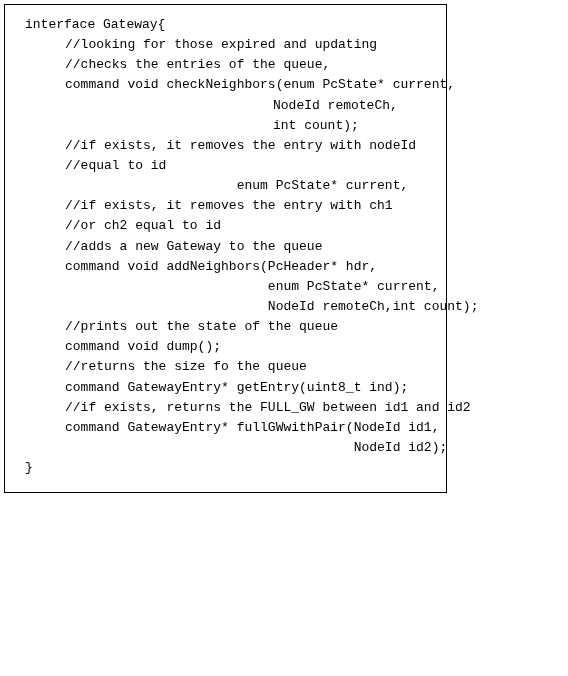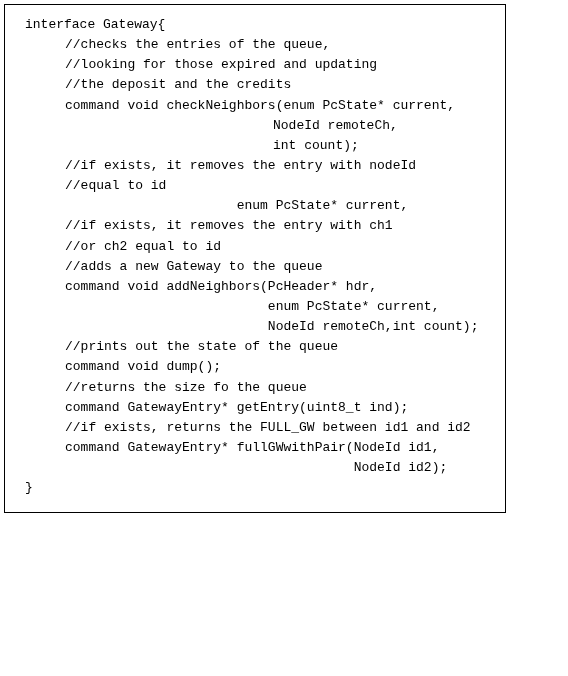--- a/index.html
+++ b/index.html
@@ -7,38 +7,37 @@
     background: #ffffff;
     font-family: "Courier New", Courier, monospace;
     font-size: 13px;
     line-height: 1.55;
     padding: 4px;
     color: #000000;
   }
   .code-box {
     border: 1px solid #000000;
     padding: 10px 16px 14px 12px;
-    width: 502px;
+    width: 443px;
     background: #ffffff;
   }
   .code-line {
     white-space: pre;
   }
   .indent0 { padding-left: 8px; }
   .indent1 { padding-left: 48px; }
   .indent2 { padding-left: 256px; }
 </style>
 </head>
 <body>
 
 <div class="code-box">
   <div class="code-line indent0">interface Gateway{</div>
+  <div class="code-line indent1">//looking for those expired and updating</div>
   <div class="code-line indent1">//checks the entries of the queue,</div>
-  <div class="code-line indent1">//looking for those expired and updating</div>
-  <div class="code-line indent1">//the deposit and the credits</div>
   <div class="code-line indent1">command void checkNeighbors(enum PcState* current,</div>
   <div class="code-line indent2">NodeId remoteCh,</div>
   <div class="code-line indent2">int count);</div>
   <div class="code-line indent1">//if exists, it removes the entry with nodeId</div>
   <div class="code-line indent1">//equal to id</div>
   <div class="code-line indent1">                      enum PcState* current,</div>
   <div class="code-line indent1">//if exists, it removes the entry with ch1</div>
   <div class="code-line indent1">//or ch2 equal to id</div>
   <div class="code-line indent1">//adds a new Gateway to the queue</div>
   <div class="code-line indent1">command void addNeighbors(PcHeader* hdr,</div>

